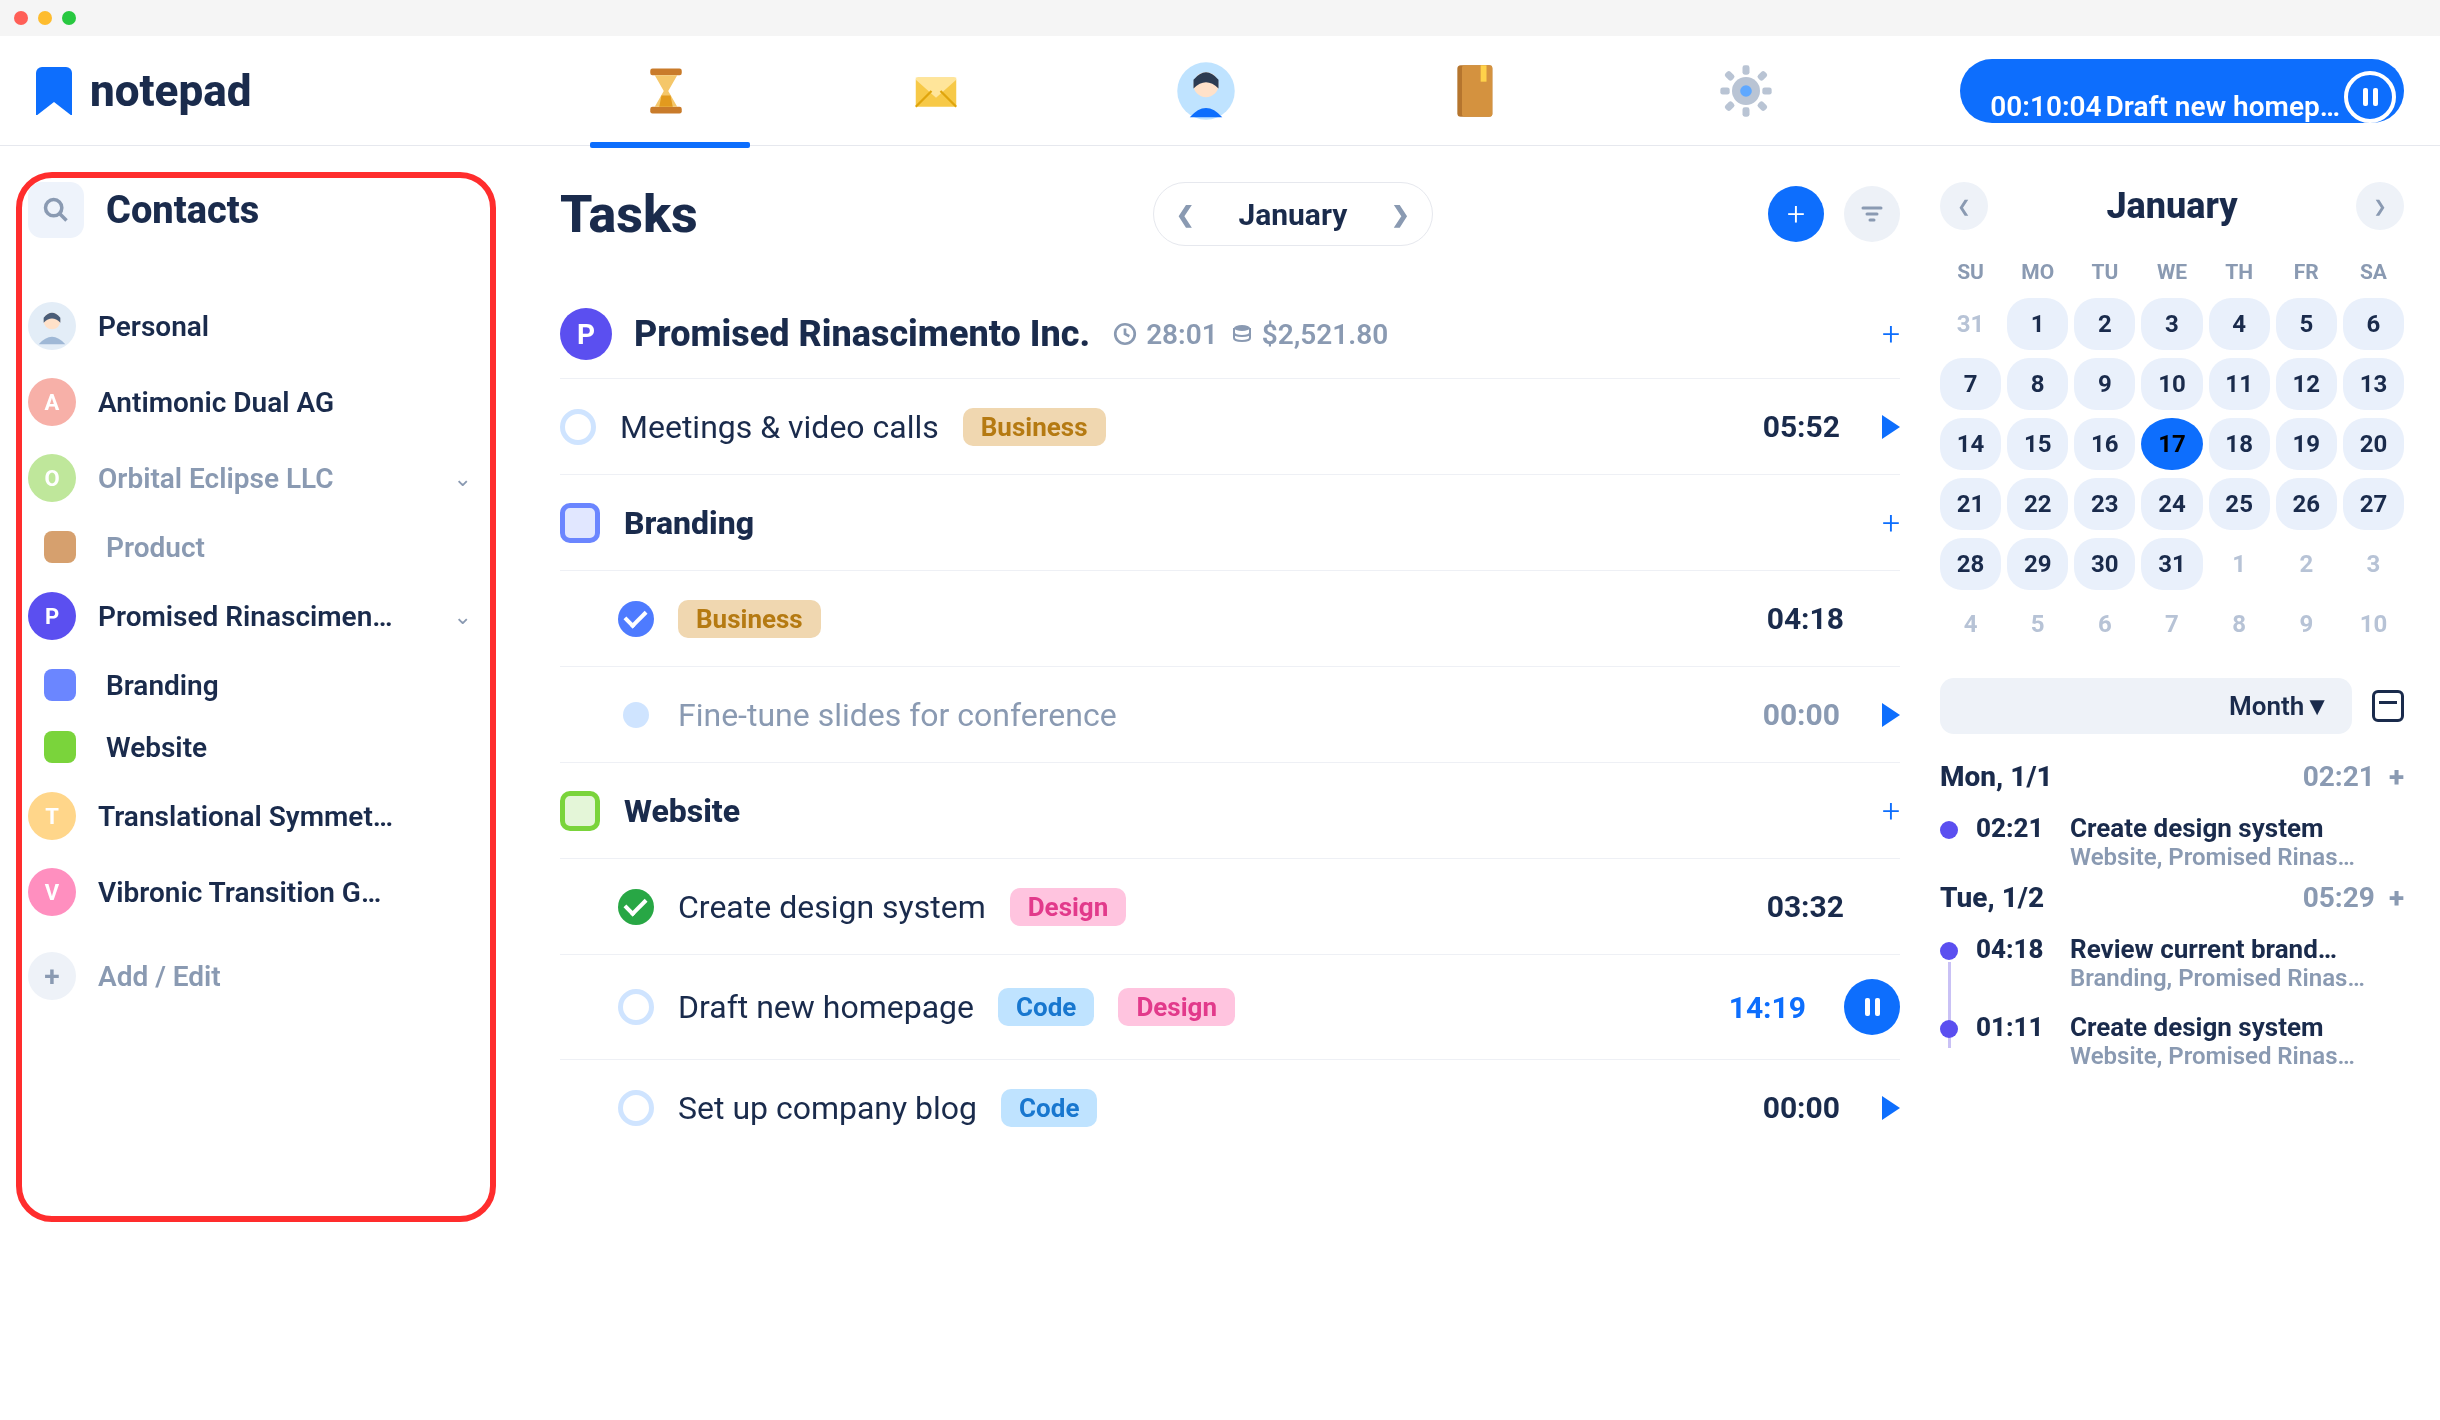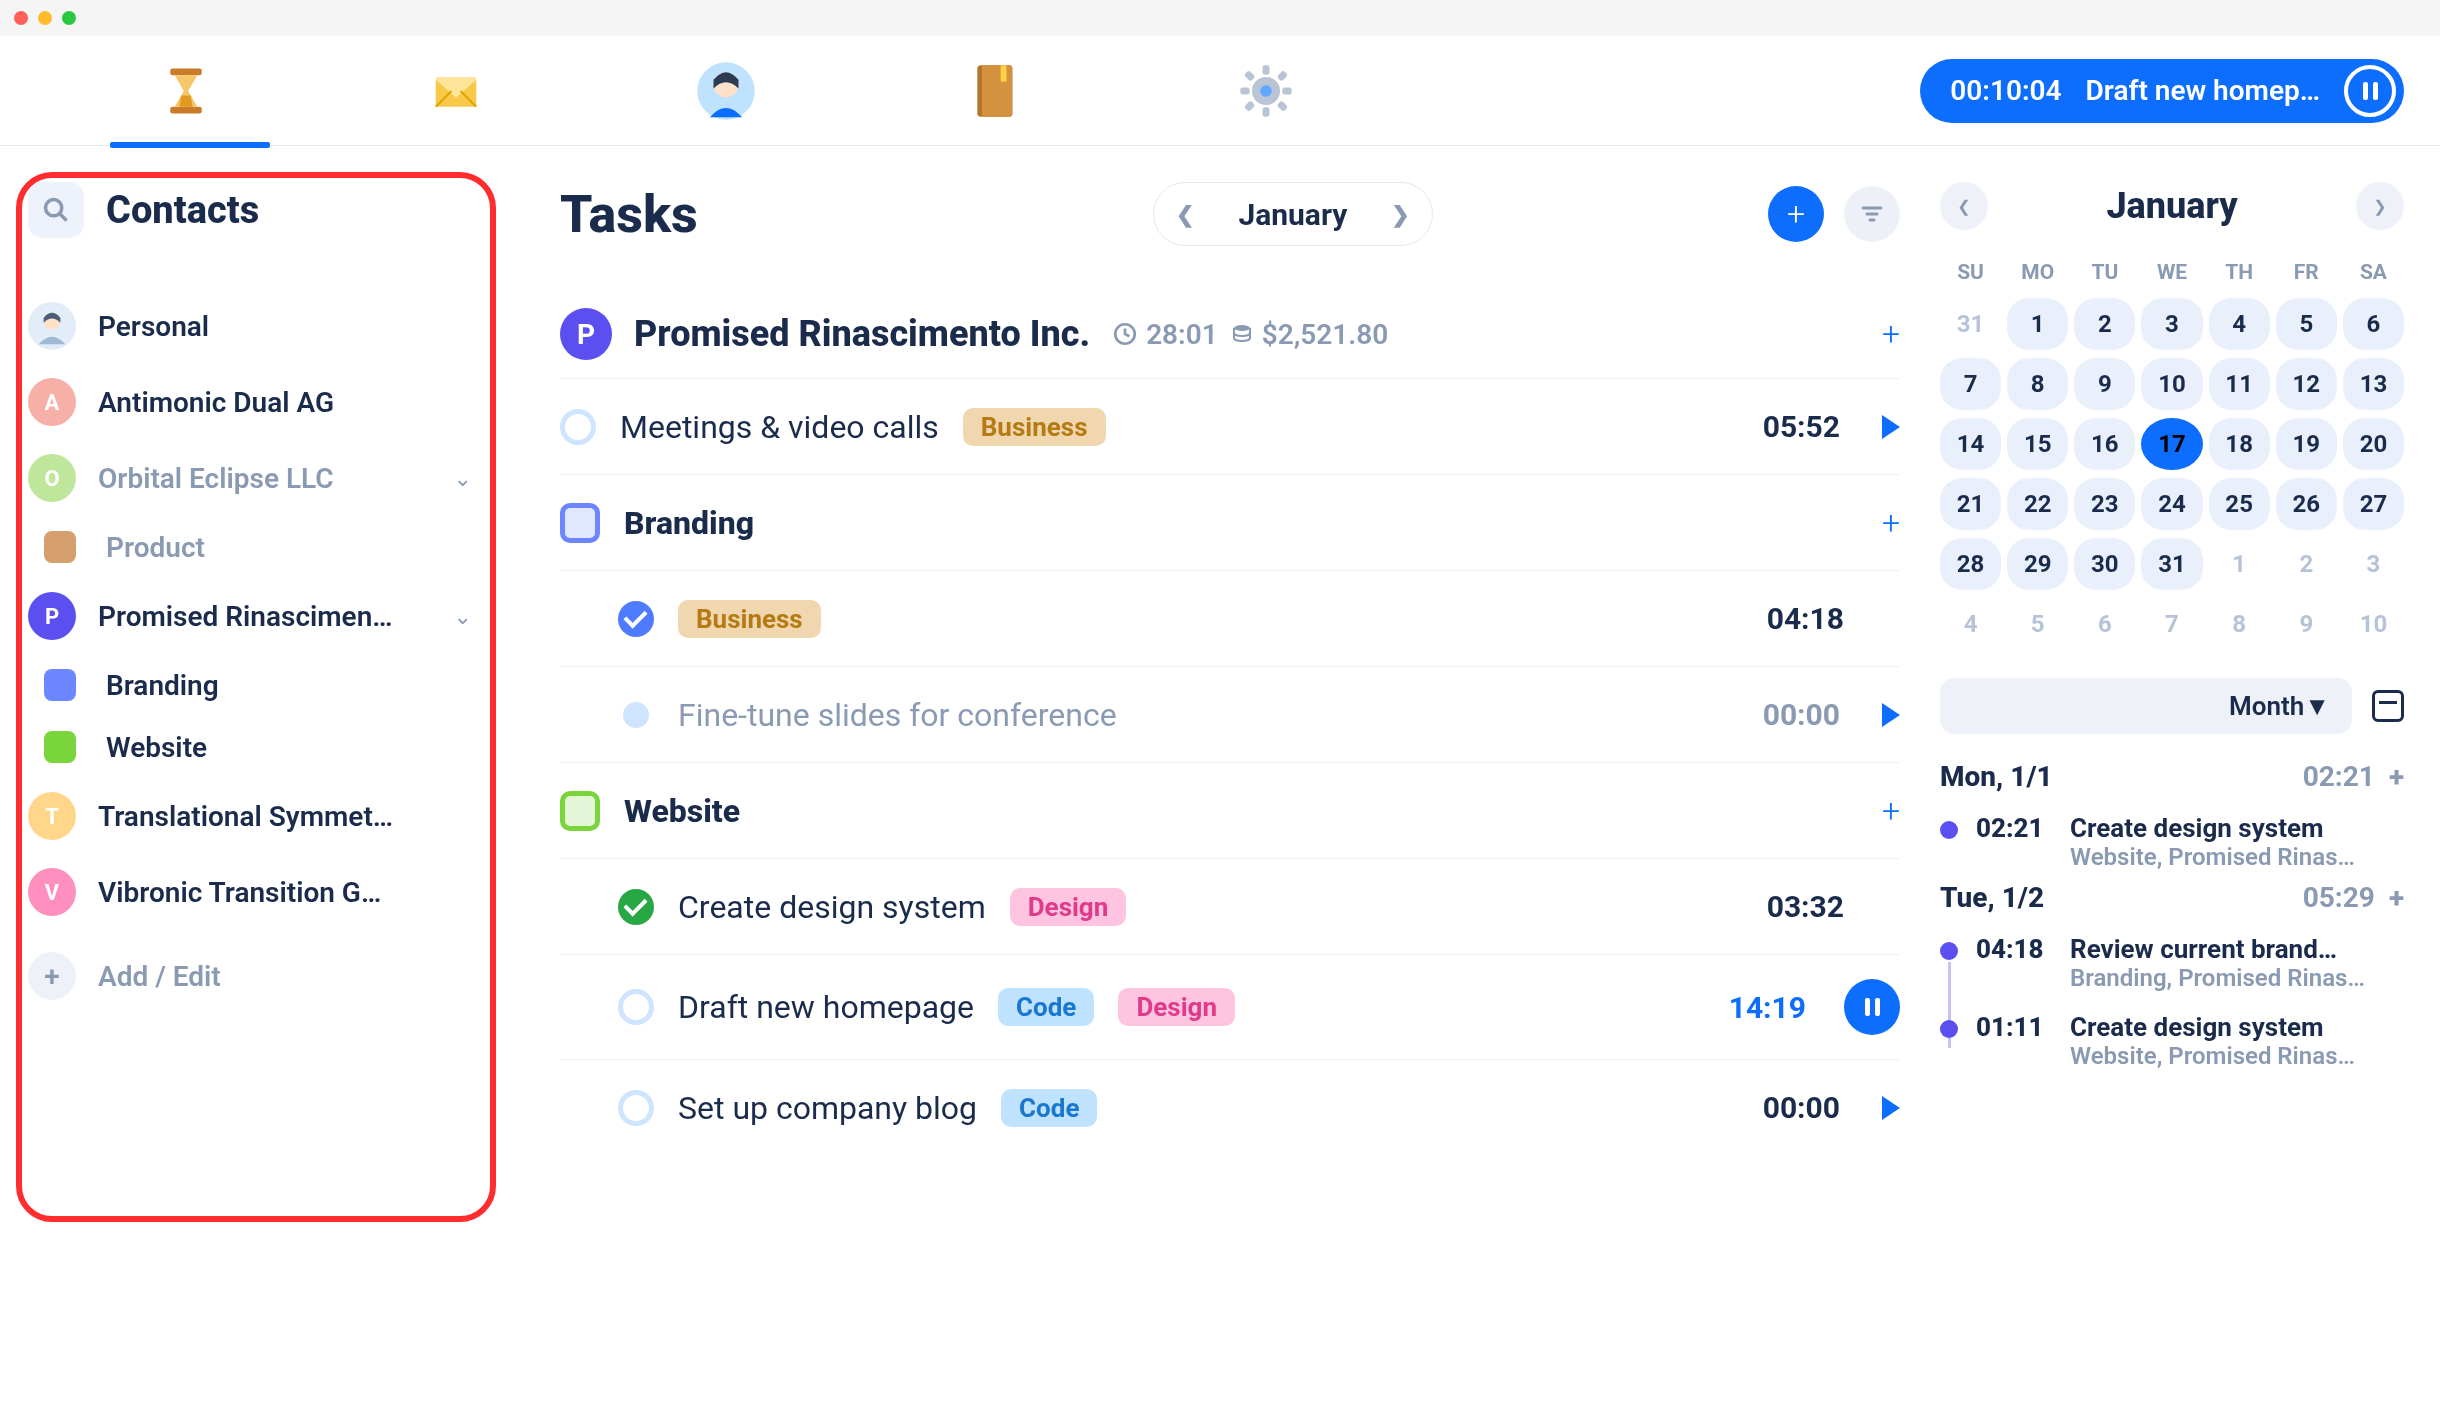--- a/index.html
+++ b/index.html
@@ -8,21 +8,21 @@
 .titlebar{height:36px;background:#f5f5f5;display:flex;align-items:center;padding:0 14px;gap:10px}
 .tl-dot{width:14px;height:14px;border-radius:50%}
 .tl-red{background:#ff5f57}.tl-yellow{background:#febc2e}.tl-green{background:#28c840}
 .topnav{height:110px;border-bottom:1px solid #e6e8ee;display:flex;align-items:center;padding:0 36px;gap:0;position:relative}
 .logo{display:flex;align-items:center;gap:18px;font-size:44px;font-weight:800;color:#1a2b4c;width:480px}
 .logo-bookmark{width:36px;height:48px;background:#0d6efd;border-radius:6px 6px 0 0;position:relative}
 .logo-bookmark:after{content:"";position:absolute;bottom:-1px;left:0;border-left:18px solid transparent;border-right:18px solid transparent;border-bottom:14px solid #fff}
 .navicons{flex:1;display:flex;justify-content:flex-start;gap:210px;margin-left:120px}
 .navicon{width:60px;height:60px;display:flex;align-items:center;justify-content:center;position:relative;cursor:pointer}
 .navicon.active:after{content:"";position:absolute;bottom:-27px;left:-46px;width:160px;height:6px;background:#0d6efd;border-radius:2px}
-.timer-pill{position:absolute;right:36px;top:50%;transform:translateY(-50%);background:#0d6efd;color:#fff;border-radius:40px;height:64px;display:flex;align-items:center;padding:0 8px 0 30px;gap:24px;font-size:28px;font-weight:600}
+.timer-pill{position:absolute;right:36px;top:50%;transform:translateY(-50%);background:#0d6efd;color:#fff;border-radius:40px;height:64px;display:flex;align-items:flex-end;padding:0 8px 0 30px;gap:4px;font-size:28px;font-weight:600}
 .timer-pill .pause-circle{width:52px;height:52px;border:4px solid #fff;border-radius:50%;display:flex;align-items:center;justify-content:center}
 .pause-bars{display:flex;gap:5px}
 .pause-bars span{width:5px;height:18px;background:#fff;border-radius:2px}
 .body{flex:1;display:flex;overflow:hidden}
 .sidebar{width:500px;padding:36px 28px;position:relative}
 .annot-box{position:absolute;top:26px;left:16px;width:480px;height:1050px;border:6px solid #ff2d2d;border-radius:36px;pointer-events:none}
 .sb-head{display:flex;align-items:center;gap:22px;margin-bottom:50px}
 .sb-search{width:56px;height:56px;background:#eef3fb;border-radius:14px;display:flex;align-items:center;justify-content:center;color:#8a9ab2}
 .sb-title{font-size:38px;font-weight:800}
 .sb-list{display:flex;flex-direction:column;gap:0}
@@ -99,20 +99,24 @@
 <body>
 
 <div class="window">
   <div class="titlebar">
     <div class="tl-dot tl-red"></div>
     <div class="tl-dot tl-yellow"></div>
     <div class="tl-dot tl-green"></div>
   </div>
 
   <div class="topnav">
+    <div class="logo">
+      <div class="logo-bookmark"></div>
+      <span>notepad</span>
+    </div>
     <div class="navicons">
       <div class="navicon active">
         <svg width="54" height="54" viewBox="0 0 48 48">
             <rect x="10" y="4" width="28" height="6" rx="2" fill="#c97b2a"></rect>
             <rect x="10" y="38" width="28" height="6" rx="2" fill="#c97b2a"></rect>
             <path d="M14 10 L34 10 L26 24 L34 38 L14 38 L22 24 Z" fill="#f5c76a"></path>
             <path d="M20 28 L28 28 L30 38 L18 38 Z" fill="#e29a1e"></path>
           </svg>
       </div>
       <div class="navicon">

